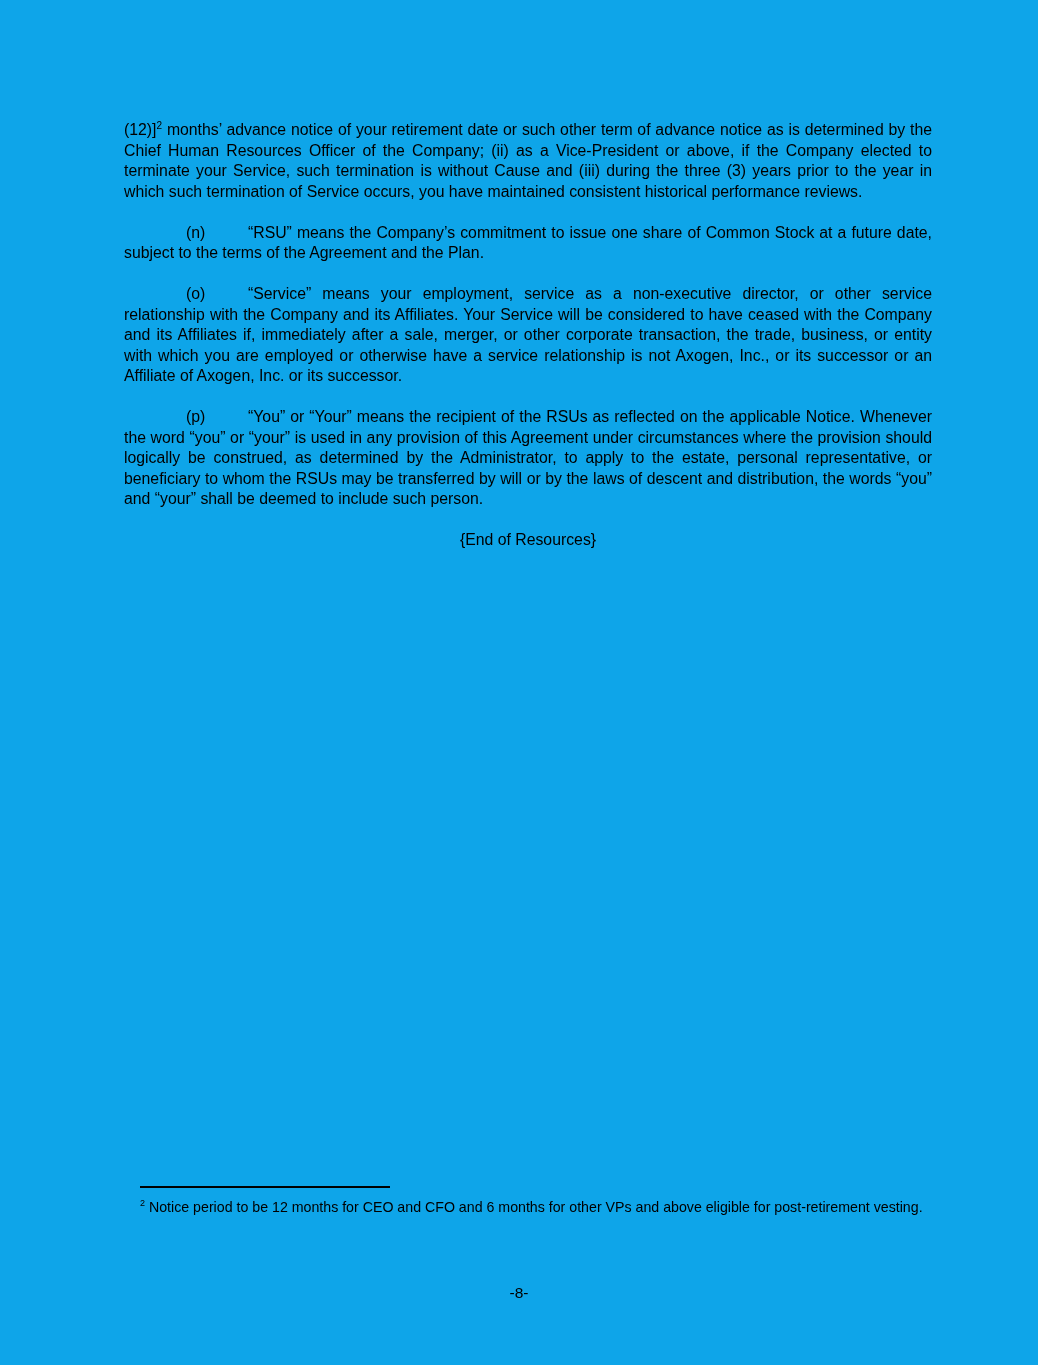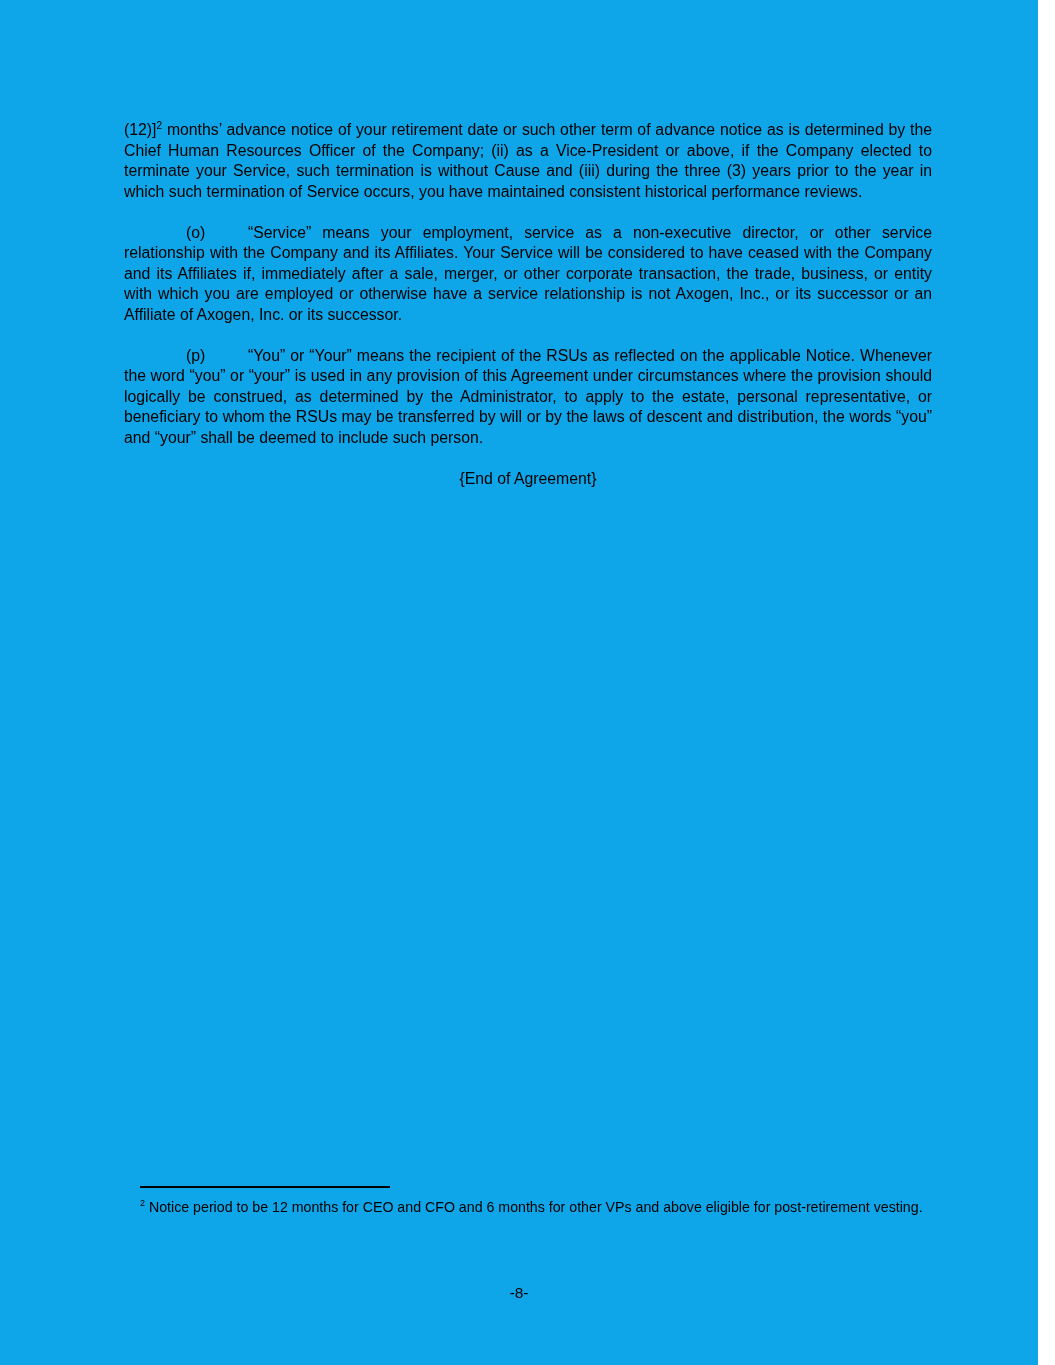--- a/index.html
+++ b/index.html
@@ -78,26 +78,27 @@
 </style>
 </head>
 <body>
 
 <div class="page">
 
   <div class="content">
 
     <p class="para"><span>(12)]</span><span class="fnref">2</span><span> months’ advance notice of your retirement date or such other term of advance notice as is determined by the Chief Human Resources Officer of the Company; (ii) as a Vice-President or above, if the Company elected to terminate your Service, such termination is without Cause and (iii) during the three (3) years prior to the year in which such termination of Service occurs, you have maintained consistent historical performance reviews.</span></p>
 
+    <p class="para p-def"><span class="marker">(n)</span><span>“RSU” means the Company’s commitment to issue one share of Common Stock at a future date, subject to the terms of the Agreement and the Plan.</span></p>
 
     <p class="para p-def"><span class="marker">(o)</span><span>“Service” means your employment, service as a non-executive director, or other service relationship with the Company and its Affiliates. Your Service will be considered to have ceased with the Company and its Affiliates if, immediately after a sale, merger, or other corporate transaction, the trade, business, or entity with which you are employed or otherwise have a service relationship is not Axogen, Inc., or its successor or an Affiliate of Axogen, Inc. or its successor.</span></p>
 
     <p class="para p-def"><span class="marker">(p)</span><span>“You” or “Your” means the recipient of the RSUs as reflected on the applicable Notice. Whenever the word “you” or “your” is used in any provision of this Agreement under circumstances where the provision should logically be construed, as determined by the Administrator, to apply to the estate, personal representative, or beneficiary to whom the RSUs may be transferred by will or by the laws of descent and distribution, the words “you” and “your” shall be deemed to include such person.</span></p>
 
-    <p class="end-line">{End of Agreement}</p>
+    <p class="end-line">{End of Resources}</p>
 
   </div>
 
   <div class="footnote-block">
     <div class="footnote-sep"></div>
     <p class="footnote-text"><span class="fnref">2</span><span> Notice period to be 12 months for CEO and CFO and 6 months for other VPs and above eligible for post-retirement vesting.</span></p>
   </div>
 
   <div class="page-number">-8-</div>
 

